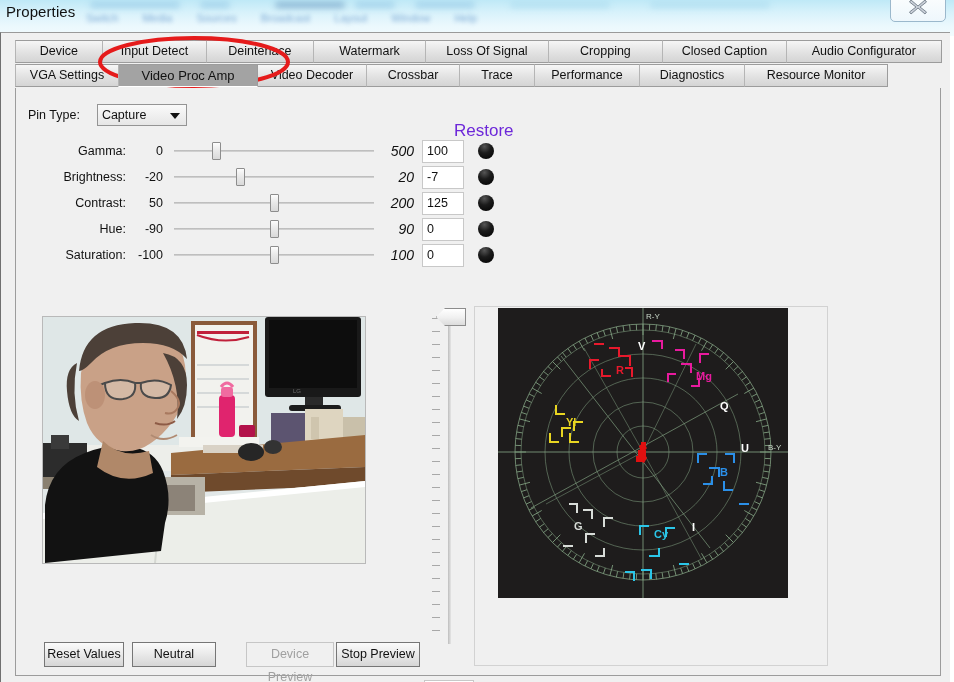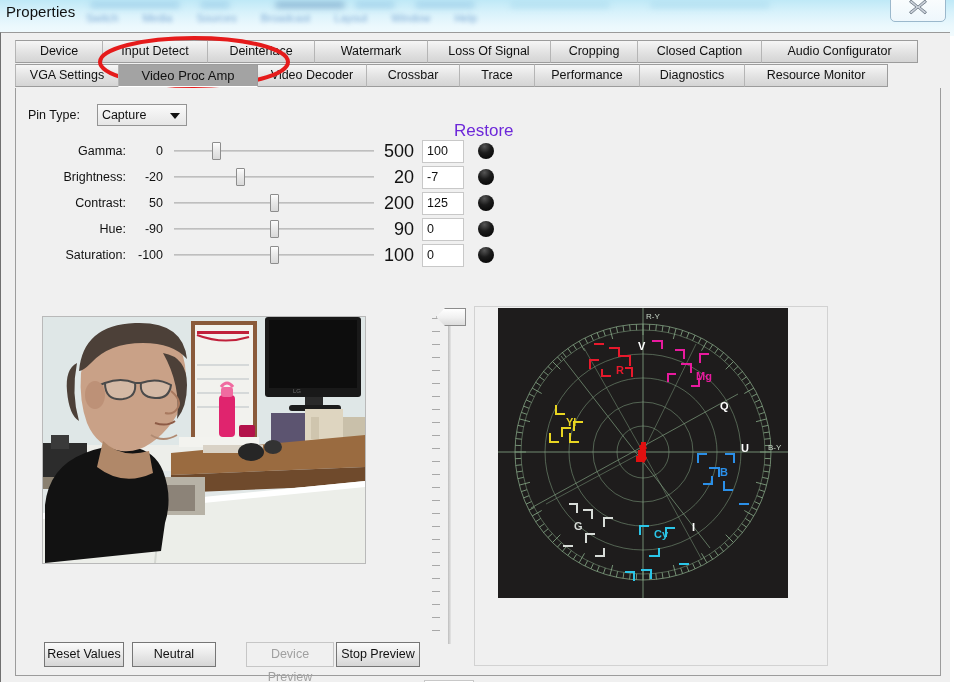--- a/index.html
+++ b/index.html
@@ -111,21 +111,21 @@
   .s-track-wrap { width:200px; height:20px; position:relative; margin-left:8px; }
   .s-track {
     position:absolute; left:0; top:9px; width:200px; height:2px;
     background:linear-gradient(180deg,#b6b6b6 0%,#d8d8d8 100%);
   }
   .s-thumb {
     position:absolute; top:1px; width:9px; height:18px;
     background:linear-gradient(180deg,#fdfdfd 0%,#eaeaea 45%,#d9d9d9 100%);
     border:1px solid #8d8d8d; border-radius:1px;
   }
-  .s-max { width:32px; text-align:right; font-size:18px; color:#111; margin-left:8px;}
+  .s-max { width:32px; text-align:right; font-size:14px; color:#111; margin-left:8px;font-style:italic;}
   .s-val {
     width:42px; height:23px; margin-left:8px;
     background:#ffffff; border:1px solid #c8c8c8;
     font-size:12.5px; color:#111; line-height:21px; padding-left:4px;
   }
   .s-restore {
     width:16px; height:16px; margin-left:14px; border-radius:50%;
     background:radial-gradient(circle at 40% 22%, #555 0%, #1b1b1b 42%, #000 100%);
   }
 
@@ -224,21 +224,21 @@
 
 <div id="dialog">
 
   <div id="tabs">
     <div class="tabrow" id="tabrow1">
       <div class="tab" style="width:88px">Device</div>
       <div class="tab" style="width:106px">Input Detect</div>
       <div class="tab" style="width:108px">Deinterlace</div>
       <div class="tab" style="width:114px">Watermark</div>
       <div class="tab" style="width:124px">Loss Of Signal</div>
-      <div class="tab" style="width:88px">Cropping</div>
+      <div class="tab" style="width:116px">Cropping</div>
       <div class="tab" style="width:125px">Closed Caption</div>
       <div class="tab" style="width:157px">Audio Configurator</div>
     </div>
     <div class="tabrow" id="tabrow2">
       <div class="tab" style="width:104px">VGA Settings</div>
       <div class="tab selected" style="width:140px">Video Proc Amp</div>
       <div class="tab" style="width:110px">Video Decoder</div>
       <div class="tab" style="width:94px">Crossbar</div>
       <div class="tab" style="width:76px">Trace</div>
       <div class="tab" style="width:106px">Performance</div>

